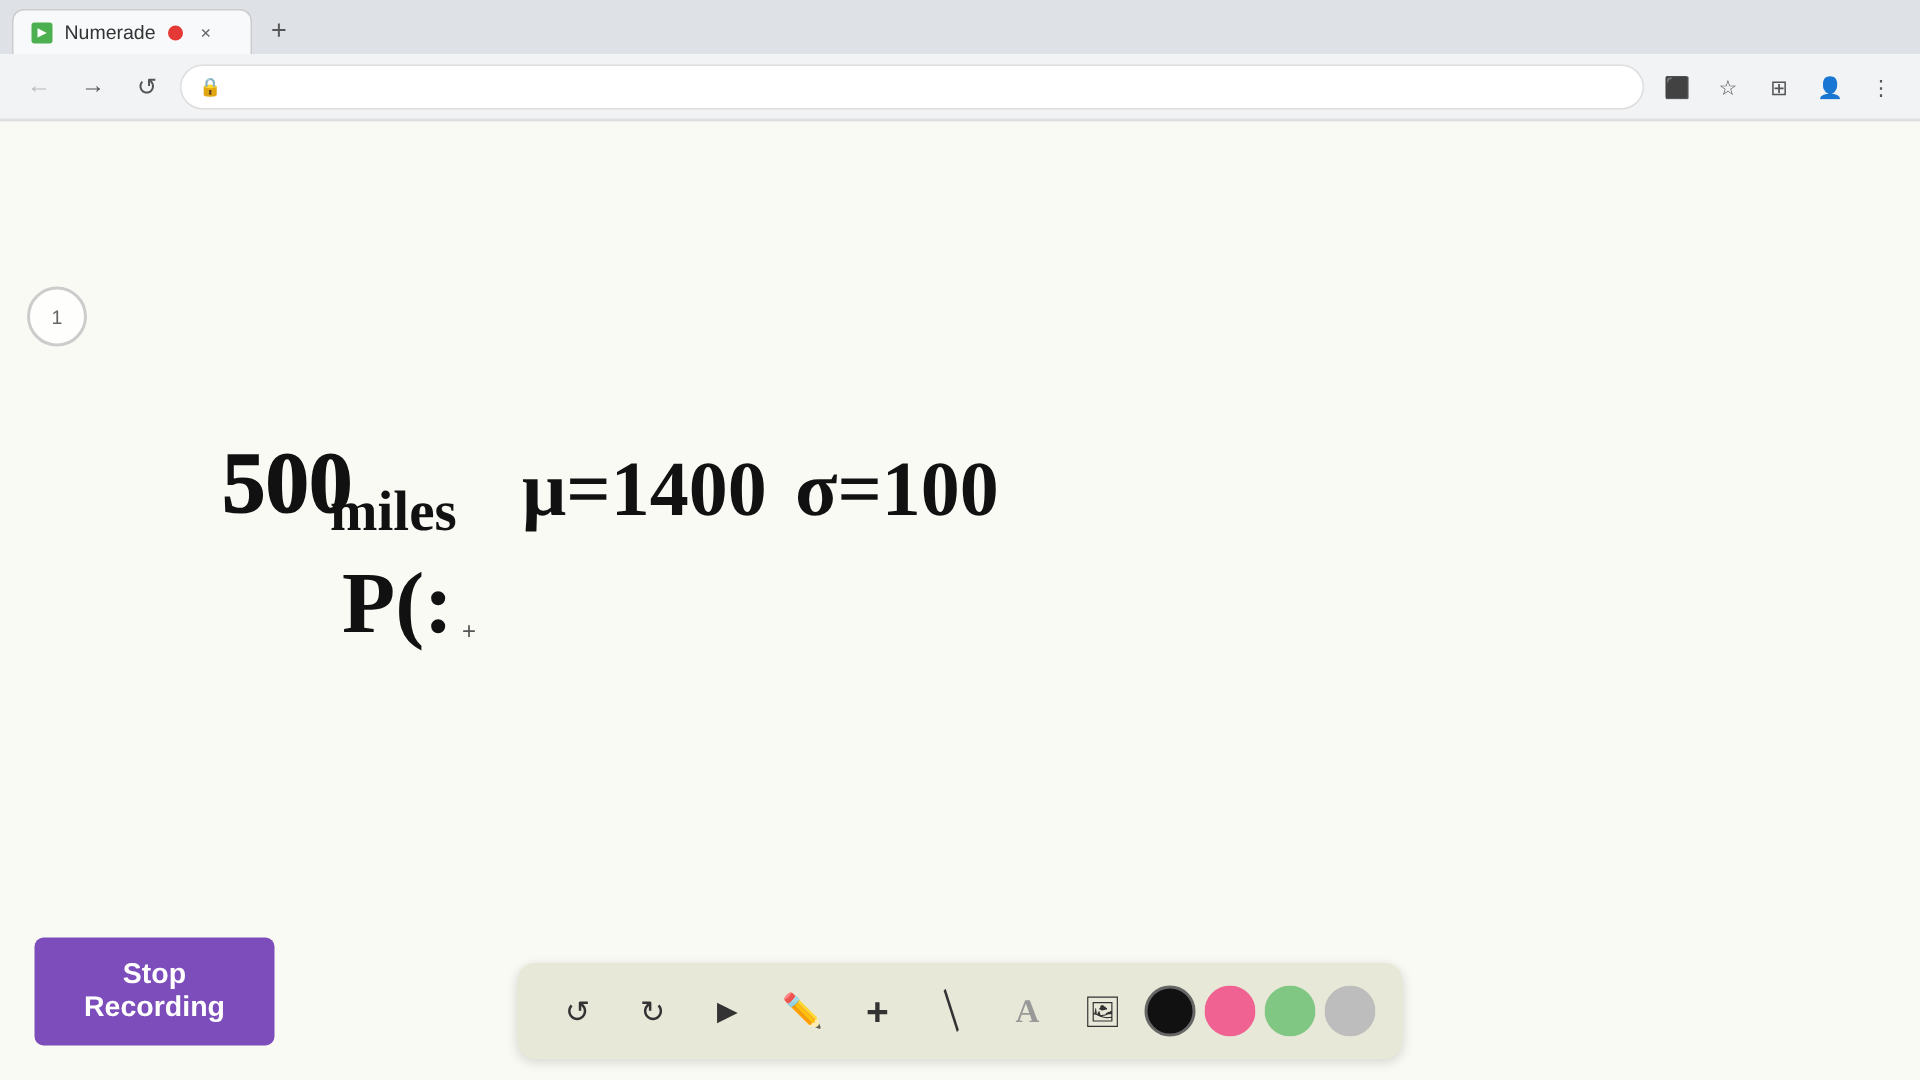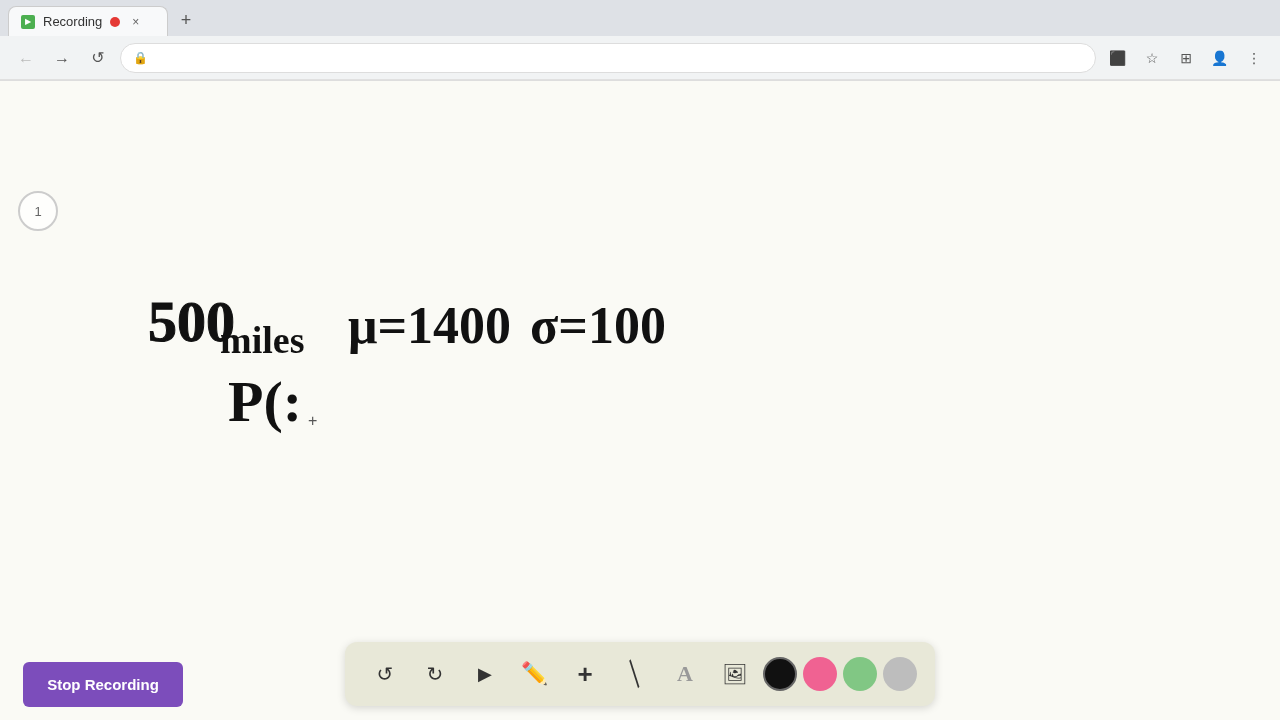--- a/index.html
+++ b/index.html
@@ -219,28 +219,28 @@
       border: 2px solid transparent;
     }
 
     .color-swatch.active {
       border-color: #666;
     }
 
     
     .stop-recording-btn {
       position: absolute;
-      bottom: 14px;
+      bottom: 24px;
       left: 23px;
       background: #7c4dbb;
       color: white;
       border: none;
       border-radius: 6px;
       padding: 14px 22px;
-      font-size: 15px;
+      font-size: 19px;
       font-weight: 600;
       cursor: pointer;
       width: 160px;
       text-align: center;
     }
 
     
     .handwriting-svg {
       position: absolute;
       top: 0;
@@ -251,21 +251,21 @@
     }
   </style>
 </head>
 <body>
 
 <div class="browser-chrome">
 
   <div class="tab-bar">
     <div class="tab">
       <div class="tab-favicon"></div>
-      <span>Recording</span>
+      <span>Numerade</span>
       <div class="tab-recording-dot"></div>
       <span class="tab-close">×</span>
     </div>
     <div class="new-tab-btn">+</div>
   </div>
 
   <div class="address-bar-row">
     <div class="nav-btn disabled">←</div>
     <div class="nav-btn">→</div>
     <div class="nav-btn">↺</div>

